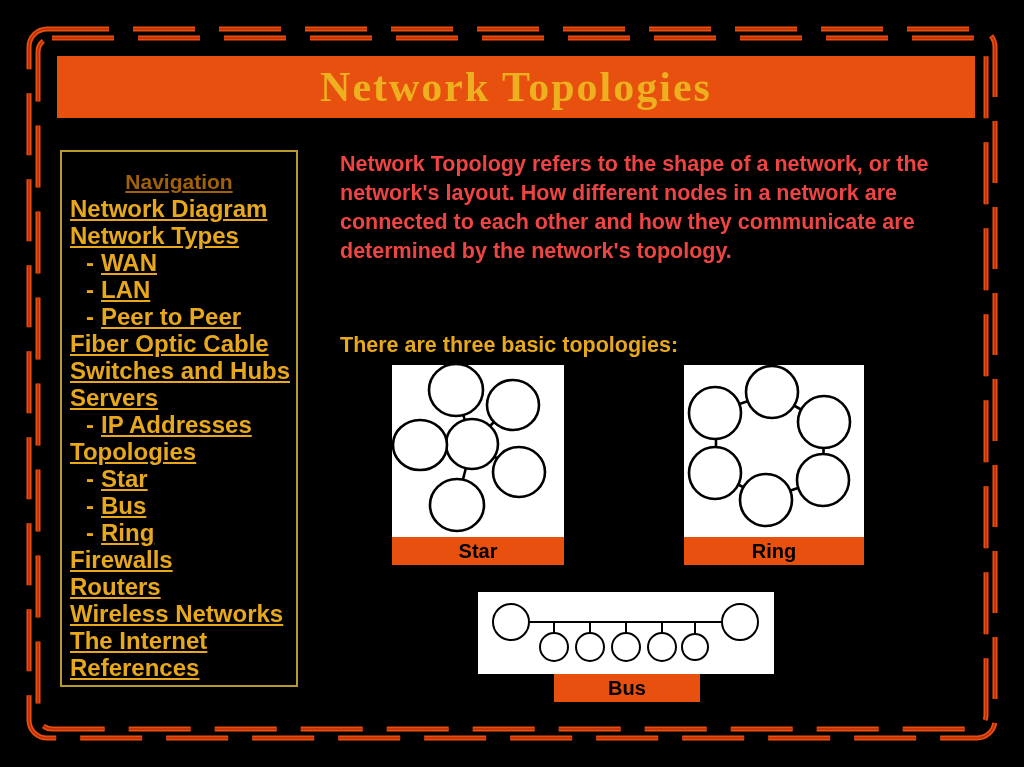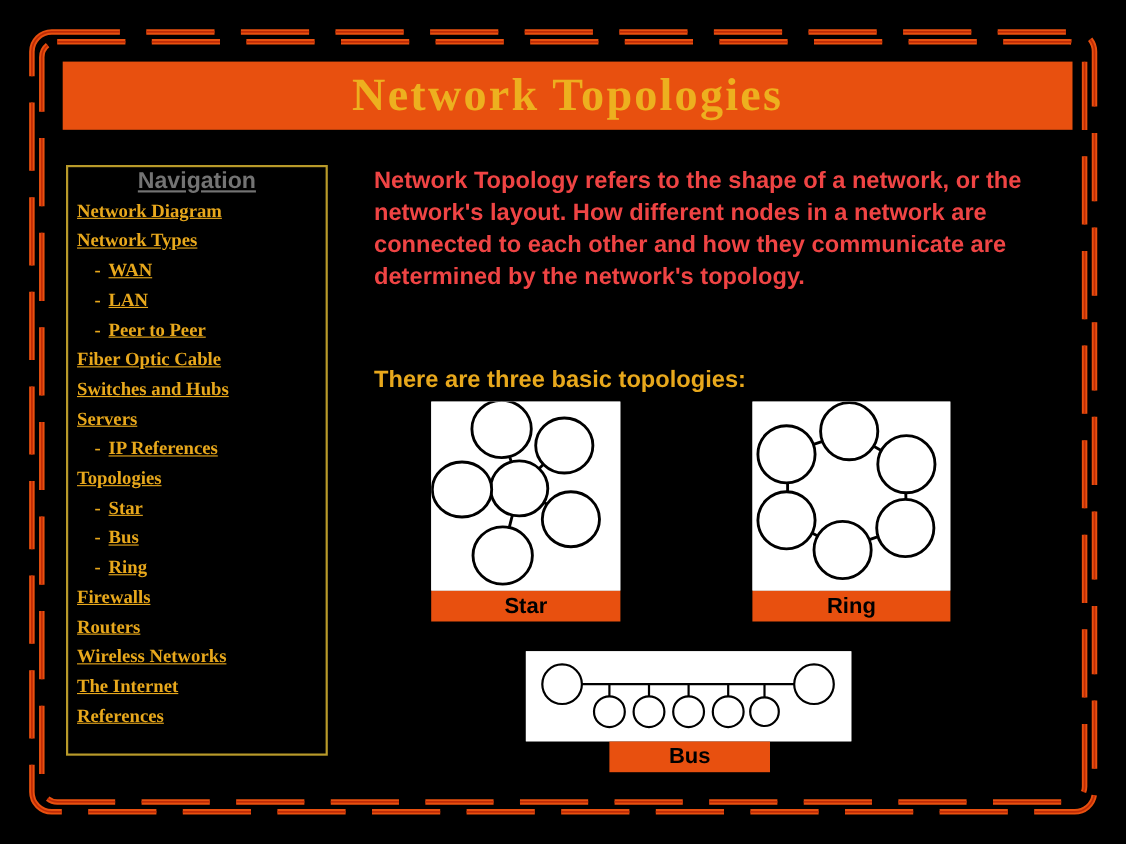--- a/index.html
+++ b/index.html
@@ -62,36 +62,36 @@
     left: 60px;
     top: 150px;
     width: 238px;
     height: 537px;
     border: 2px solid #B89A2A;
     box-sizing: border-box;
     background: #000000;
   }
   #nav-heading {
     text-align: center;
-    color: #737373;
+    color: #a16207;
     font-size: 21px;
     font-weight: bold;
     text-decoration: underline;
-    margin-top: 1px;
+    margin-top: 18px;
     margin-bottom: 1px;
     font-family: "Liberation Sans", sans-serif;
   }
   .nav-item {
     color: #E8A81C;
-    font-size: 17px;
+    font-size: 24px;
     font-weight: bold;
     line-height: 27px;
     padding-left: 8px;
     white-space: nowrap;
-    font-family: Liberation Serif, serif;
+    font-family: Liberation Sans, sans-serif;
   }
   .nav-item .lbl {
     text-decoration: underline;
   }
   .nav-item.sub {
     padding-left: 24px;
   }
   .nav-item.sub .dash {
     text-decoration: none;
     margin-right: 7px;
@@ -173,21 +173,21 @@
     <div id="nav-heading">Navigation</div>
     <div id="nav-list">
         <div class="nav-item"><span class="lbl">Network Diagram</span></div>
         <div class="nav-item"><span class="lbl">Network Types</span></div>
         <div class="nav-item sub"><span class="dash">-</span><span class="lbl">WAN</span></div>
         <div class="nav-item sub"><span class="dash">-</span><span class="lbl">LAN</span></div>
         <div class="nav-item sub"><span class="dash">-</span><span class="lbl">Peer to Peer</span></div>
         <div class="nav-item"><span class="lbl">Fiber Optic Cable</span></div>
         <div class="nav-item"><span class="lbl">Switches and Hubs</span></div>
         <div class="nav-item"><span class="lbl">Servers</span></div>
-        <div class="nav-item sub"><span class="dash">-</span><span class="lbl">IP References</span></div>
+        <div class="nav-item sub"><span class="dash">-</span><span class="lbl">IP Addresses</span></div>
         <div class="nav-item"><span class="lbl">Topologies</span></div>
         <div class="nav-item sub"><span class="dash">-</span><span class="lbl">Star</span></div>
         <div class="nav-item sub"><span class="dash">-</span><span class="lbl">Bus</span></div>
         <div class="nav-item sub"><span class="dash">-</span><span class="lbl">Ring</span></div>
         <div class="nav-item"><span class="lbl">Firewalls</span></div>
         <div class="nav-item"><span class="lbl">Routers</span></div>
         <div class="nav-item"><span class="lbl">Wireless Networks</span></div>
         <div class="nav-item"><span class="lbl">The Internet</span></div>
         <div class="nav-item"><span class="lbl">References</span></div>
       </div>

